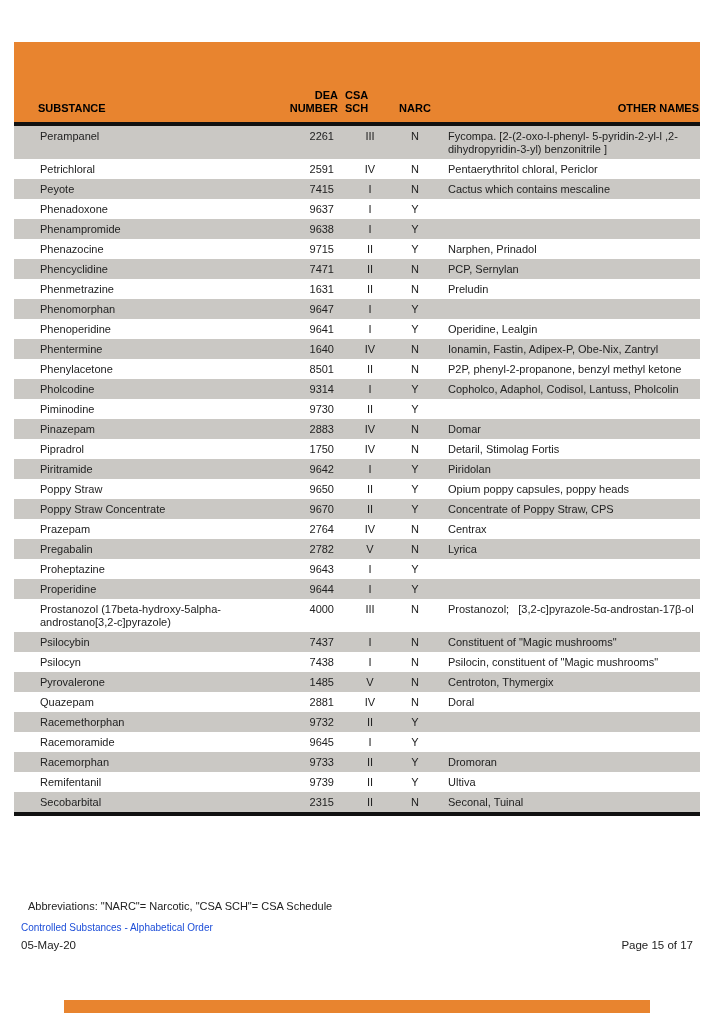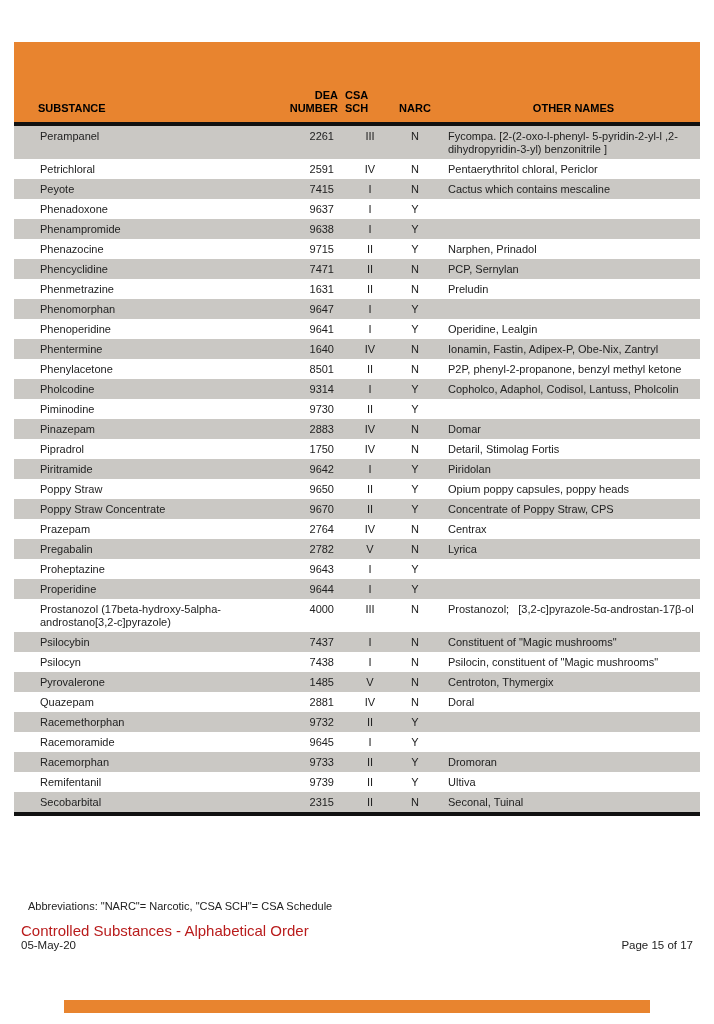--- a/index.html
+++ b/index.html
@@ -45,21 +45,21 @@
     font-size: 11px;
     font-weight: bold;
     color: #000;
     border-bottom: 4px solid var(--rule-black);
     line-height: 13px;
   }
   th.col-substance { text-align: left; padding-left: 24px; }
   th.col-dea  { text-align: right; padding-right: 6px; word-spacing: 1000px; }
   th.col-csa  { text-align: left; word-spacing: 1000px; }
   th.col-narc { text-align: center; }
-  th.col-other { text-align: center; padding-left: 14px; }
+  th.col-other { text-align: right; padding-left: 14px; }
 
   tbody td {
     font-size: 11px;
     line-height: 13px;
     padding: 4px 0 3px;
     vertical-align: top;
     color: var(--text-dark);
   }
   tbody tr:nth-child(odd) { background: var(--row-gray); }
   td.col-substance { padding-left: 26px; padding-right: 10px; }
@@ -72,22 +72,22 @@
     position: absolute;
     left: 28px;
     top: 900px;
     font-size: 11px;
     color: var(--text-dark);
   }
   .doc-title {
     position: absolute;
     left: 21px;
     top: 922px;
-    font-size: 15px;
-    color: #b91c1c;
+    font-size: 10px;
+    color: #1d4ed8;
   }
   .footer-line {
     position: absolute;
     left: 21px;
     right: 21px;
     top: 939px;
     display: flex;
     justify-content: space-between;
     font-size: 11.5px;
     color: var(--text-dark);

